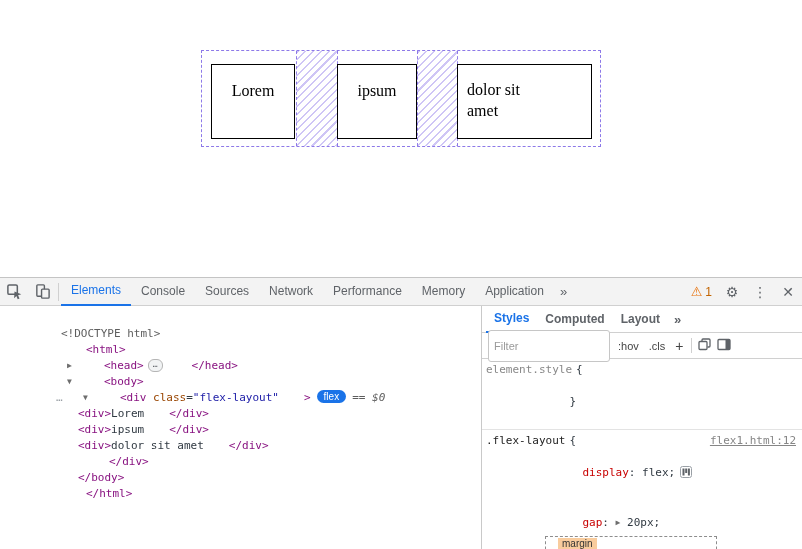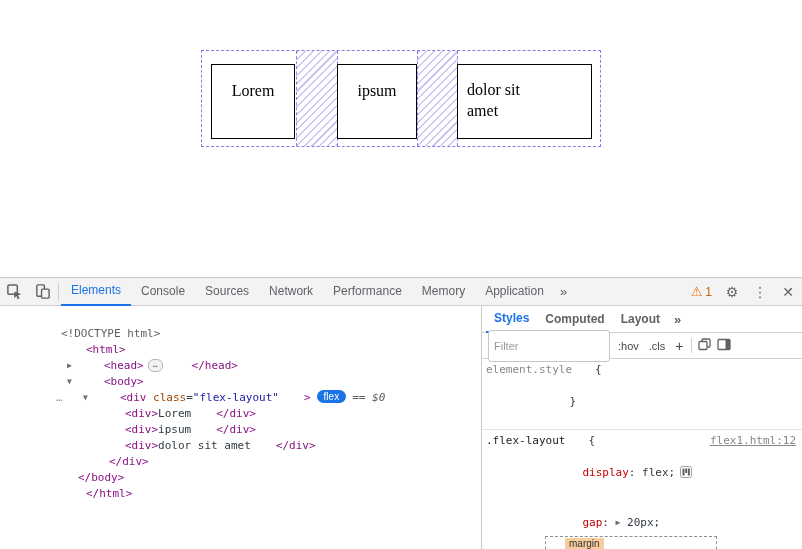--- a/index.html
+++ b/index.html
@@ -51,21 +51,21 @@
   .tw-arrow { display:inline-block; width:12px; color:#6e6e6e; font-size:8px; vertical-align:1px; }
   .row-menu { display:inline-block; width:27px; color:#9aa0a6; letter-spacing:1px; }
   .ellipsis-badge { display:inline-block; border:1px solid #b5b5b5; background:#f1f3f4; color:#5f6368;
     border-radius:6px; font-size:8px; line-height:7px; padding:1px 4px 3px; margin:0 4px; vertical-align:2px; }
   .flex-badge { display:inline-block; background:#1a73e8; color:#fff; border-radius:8px;
     font-family:"Liberation Sans",sans-serif; font-size:10px; line-height:13px; padding:0 7px; margin-left:6px; vertical-align:1px; }
   .dollar-hint { color:#5e5e5e; font-style:italic; margin-left:6px; }
   .l-doctype,.l-html,.l-closehtml { padding-left:8px; }
   .l-head,.l-body { padding-left:14px; }
   .l-div { padding-left:3px; }
-  .l-child { padding-left:47px; }
+  .l-child { }
   .l-closediv { padding-left:31px; }
   .l-closebody { }
 
   
   .styles-pane { flex:1; border-left:1px solid #c9c9c9; display:flex; flex-direction:column;
     position:relative; overflow:hidden; }
   .styles-tabs { height:27px; display:flex; align-items:center; border-bottom:1px solid #d0d0d0;
     padding-left:4px; color:#5f6368;font-weight:bold; }
   .styles-tab { padding:0 8px; height:27px; line-height:26px; white-space:nowrap; }
   .styles-tab.active { color:#1a73e8; border-bottom:2px solid #1a73e8; line-height:24px; }
@@ -74,34 +74,34 @@
   .filter-input { width:122px; height:32px; border:1px solid #c6c6c6; border-radius:3px;
     font-size:11px; padding:0 5px; color:#333; outline:none; font-family:"Liberation Sans",sans-serif; }
   .filter-input::placeholder { color:#9a9a9a; }
   .mini-btn { font-size:11px; color:#444; padding:0 2px; white-space:nowrap; }
   .plus-btn { font-size:14px; color:#444; padding:0 2px; }
   .mini-sep { width:1px; height:15px; background:#d0d0d0; }
 
   .styles-content { flex:1; font-family:"DejaVu Sans Mono",monospace; font-size:11px;
     line-height:16px; color:#303942; }
   .style-section { padding:3px 4px; border-bottom:1px solid #e3e3e3; }
-  .sel-line { display:flex; align-items:flex-start;gap:19px; }
+  .sel-line { display:flex; align-items:flex-start; }
   .selector { color:#222; }
   .sel-gray { color:#888; }
   .brace { color:#303942; margin-left:4px; }
   .rule-link { margin-left:auto; color:#868686; font-size:11px; text-decoration:underline; padding-right:2px; white-space:nowrap; }
   .prop-line { padding-left:17px; white-space:pre; }
   .prop-name { color:#c80000; }
   .prop-value { color:#303942; }
   .gap-arrow { color:#6e6e6e; font-size:8px; vertical-align:1px; }
   .flex-editor-btn { display:inline-block; vertical-align:-2px; margin-left:5px; }
 
   .margin-box { position:absolute; left:63px; top:230px; width:172px; height:24px;
     border:1px dashed #8d8d8d; background:#fff; }
-  .margin-label { position:absolute; left:19px; top:1px; background:#f9cc9d; color:#333;
+  .margin-label { position:absolute; left:12px; top:1px; background:#f9cc9d; color:#333;
     font-family:"Liberation Sans",sans-serif; font-size:10px; padding:0 4px; line-height:12px; }
 </style>
 </head>
 <body>
 
 <div class="page-area">
   <div class="flex-overlay">
     <div class="gap-hatch hatch-1"></div>
     <div class="gap-hatch hatch-2"></div>
     <div class="flex-item item-1">Lorem</div>

